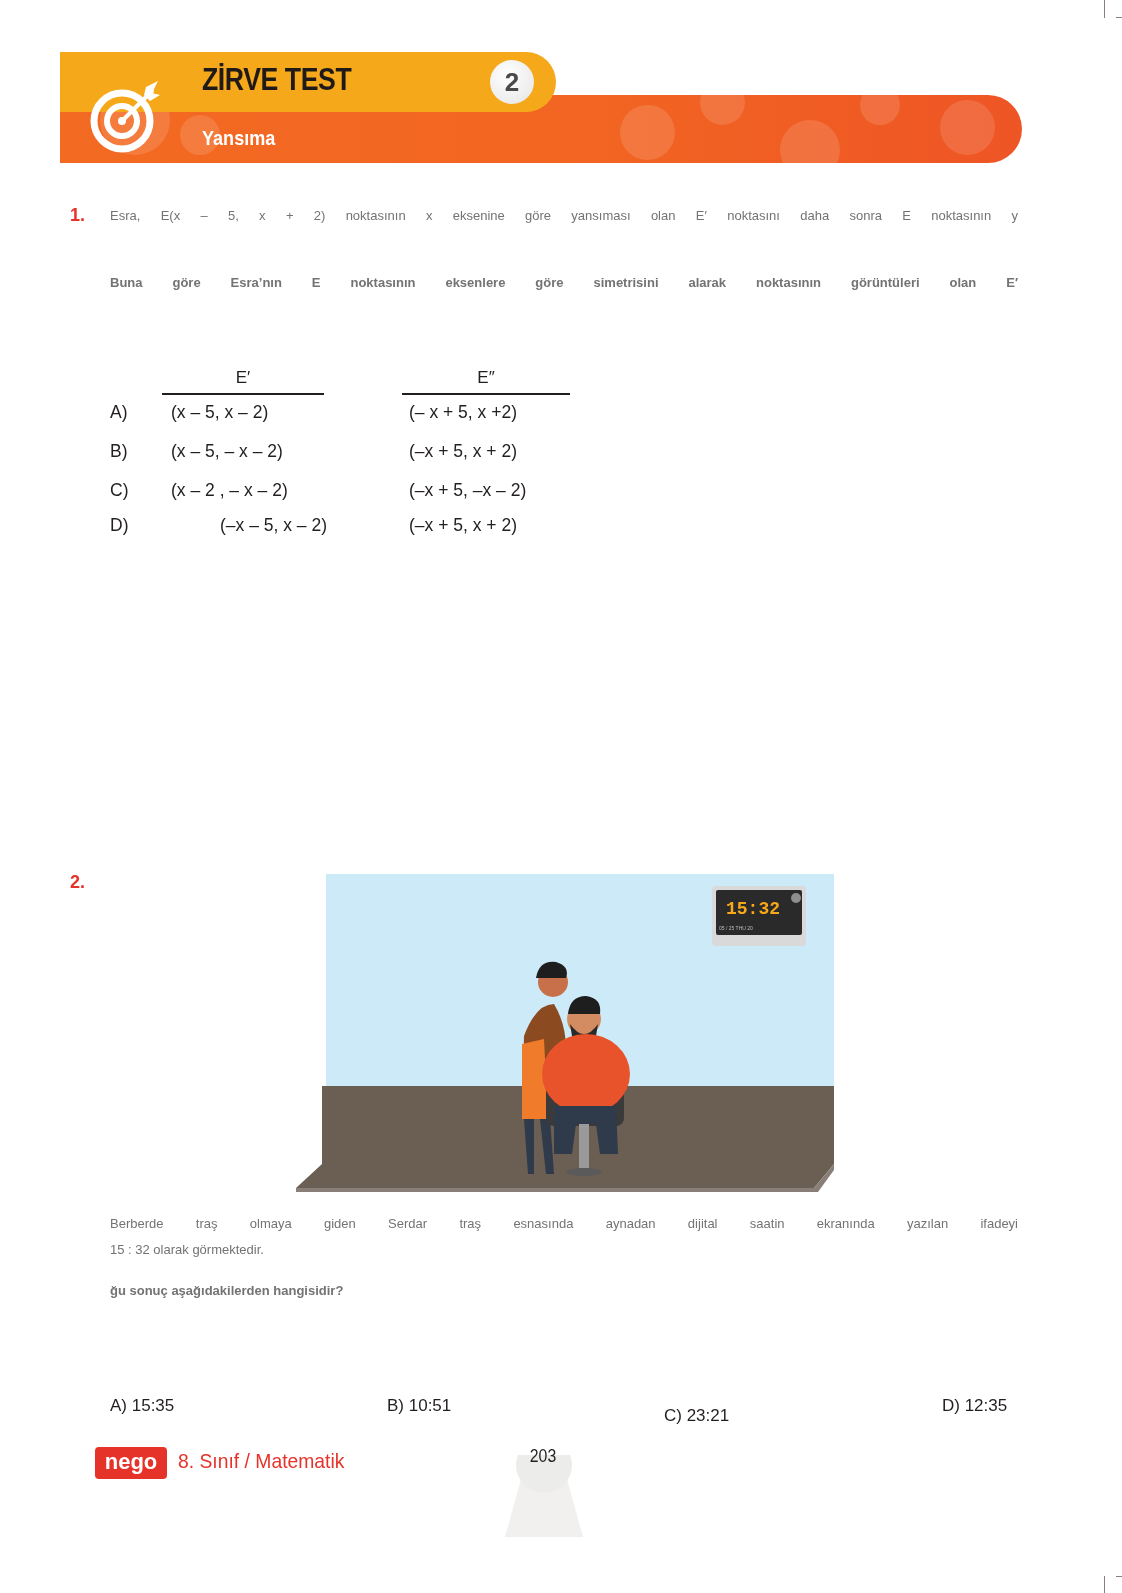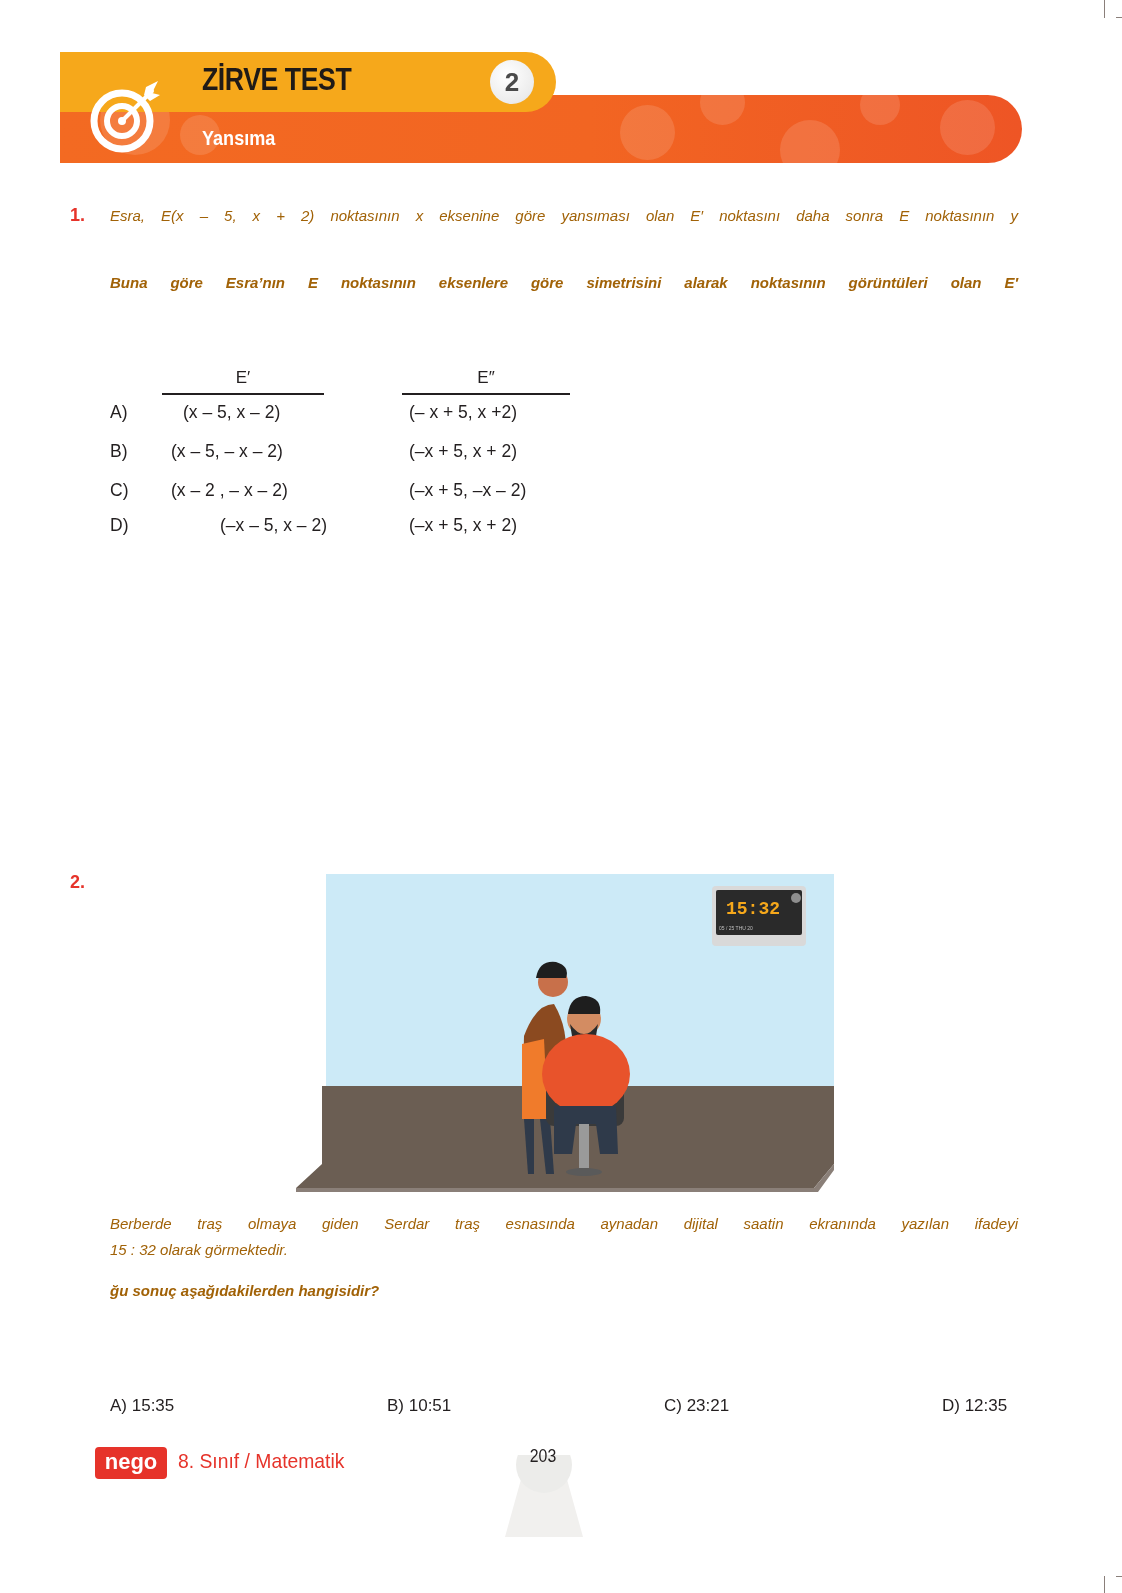--- a/index.html
+++ b/index.html
@@ -34,21 +34,21 @@
     .badge {
       position: absolute; left: 490px; top: 60px; width: 44px; height: 44px; border-radius: 50%;
       background: radial-gradient(circle at 40% 35%, #ffffff 0%, #ececec 70%, #d6d6d6 100%);
       display: flex; align-items: center; justify-content: center;
       font-weight: bold; font-size: 26px; color: #4a4a4a;
     }
     .target { position: absolute; left: 86px; top: 75px; width: 80px; height: 80px; }
 
     
     .qnum { position: absolute; font-weight: bold; font-size: 18px; color: #e6332a; }
-    .para { position: absolute; font-size: 15px; line-height: 26px; color: #a16207; text-align: justify; font-style: italic; }
+    .para { position: absolute; font-size: 13px; line-height: 26px; color: #737373; text-align: justify; }
     .para.bold { font-weight: bold; }
 
     .col-head { position: absolute; font-size: 17px; text-align: center; }
     .col-rule { position: absolute; height: 2px; background: #231f20; }
     .opt-letter, .opt-val { position: absolute; font-size: 17.5px; }
 
     
     .scene { position: absolute; left: 296px; top: 874px; width: 538px; height: 318px; }
 
     .ans { position: absolute; font-size: 17px; top: 1396px; }
@@ -111,21 +111,21 @@
   <div style="text-align-last:justify;">Buna göre Esra’nın E noktasının eksenlere göre simetrisini alarak noktasının görüntüleri olan E′</div>
 </div>
 
 <div class="col-head" style="left:162px;top:368px;width:162px;">E′</div>
 <div class="col-rule" style="left:162px;top:393px;width:162px;"></div>
 <div class="col-head" style="left:402px;top:368px;width:168px;">E″</div>
 <div class="col-rule" style="left:402px;top:393px;width:168px;"></div>
 
 <div>
   <div class="opt-letter" style="left:110px;top:402px;">A)</div>
-  <div class="opt-val" style="left:171px;top:402px;margin-left:12px;">(x – 5, x – 2)</div>
+  <div class="opt-val" style="left:171px;top:402px;">(x – 5, x – 2)</div>
   <div class="opt-val" style="left:409px;top:402px;">(– x + 5, x +2)</div>
 </div>
 <div>
   <div class="opt-letter" style="left:110px;top:441px;">B)</div>
   <div class="opt-val" style="left:171px;top:441px;">(x – 5, – x – 2)</div>
   <div class="opt-val" style="left:409px;top:441px;">(–x + 5, x + 2)</div>
 </div>
 <div>
   <div class="opt-letter" style="left:110px;top:480px;">C)</div>
   <div class="opt-val" style="left:171px;top:480px;">(x – 2 , – x – 2)</div>
@@ -178,21 +178,21 @@
 <div class="para" style="left:110px;top:1211px;width:908px;">
   <div style="text-align-last:justify;">Berberde traş olmaya giden Serdar traş esnasında aynadan dijital saatin ekranında yazılan ifadeyi</div>
   <div>15 : 32 olarak görmektedir.</div>
 </div>
 <div class="para bold" style="left:110px;top:1278px;width:908px;">
   <div>ğu sonuç aşağıdakilerden hangisidir?</div>
 </div>
 
 <div class="ans" style="left:110px;">A) 15:35</div>
 <div class="ans" style="left:387px;">B) 10:51</div>
-<div class="ans" style="left:664px;">C) 23:21</div>
+<div class="ans" style="left:664px;margin-top:10px;">C) 23:21</div>
 <div class="ans" style="left:942px;">D) 12:35</div>
 
 <div class="logo">nego</div>
 <div class="footer-text">8. Sınıf / Matematik</div>
 <svg class="page-tab" viewBox="0 0 82 82">
   <polygon points="22,10 60,10 80,82 2,82" fill="#f1f0ee"></polygon>
   <circle cx="41" cy="10" r="28" fill="#ececea"></circle>
 </svg>
 <div class="page-num">203</div>
 

